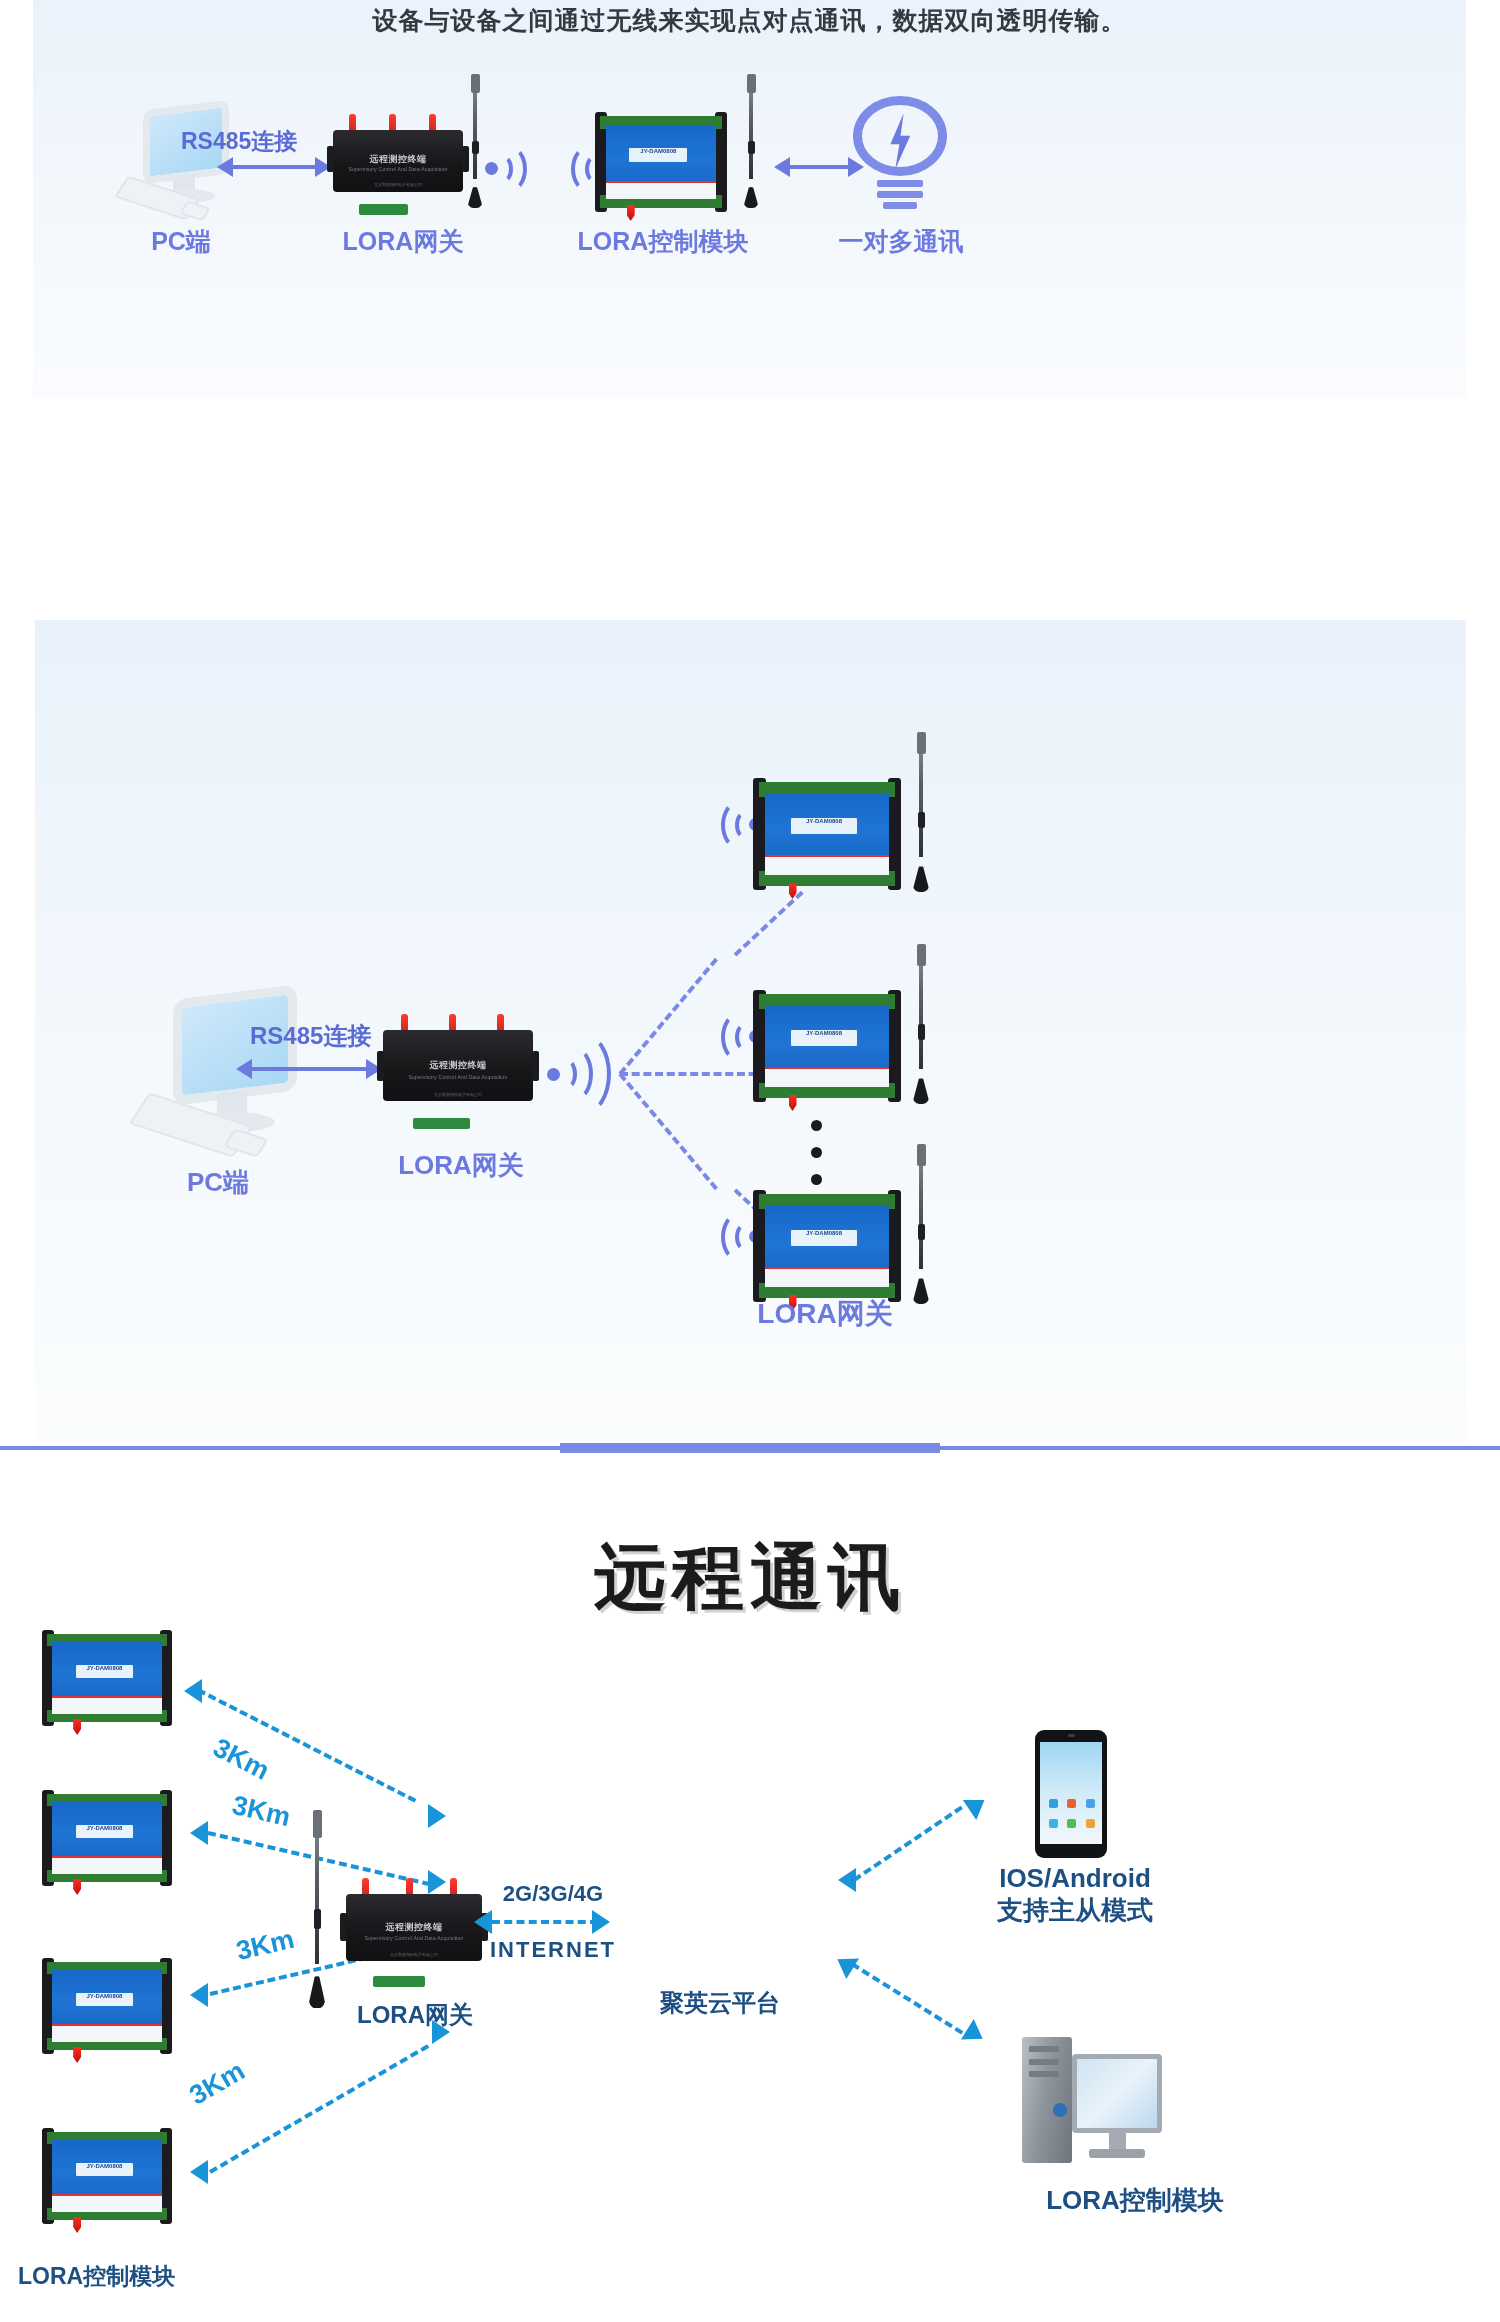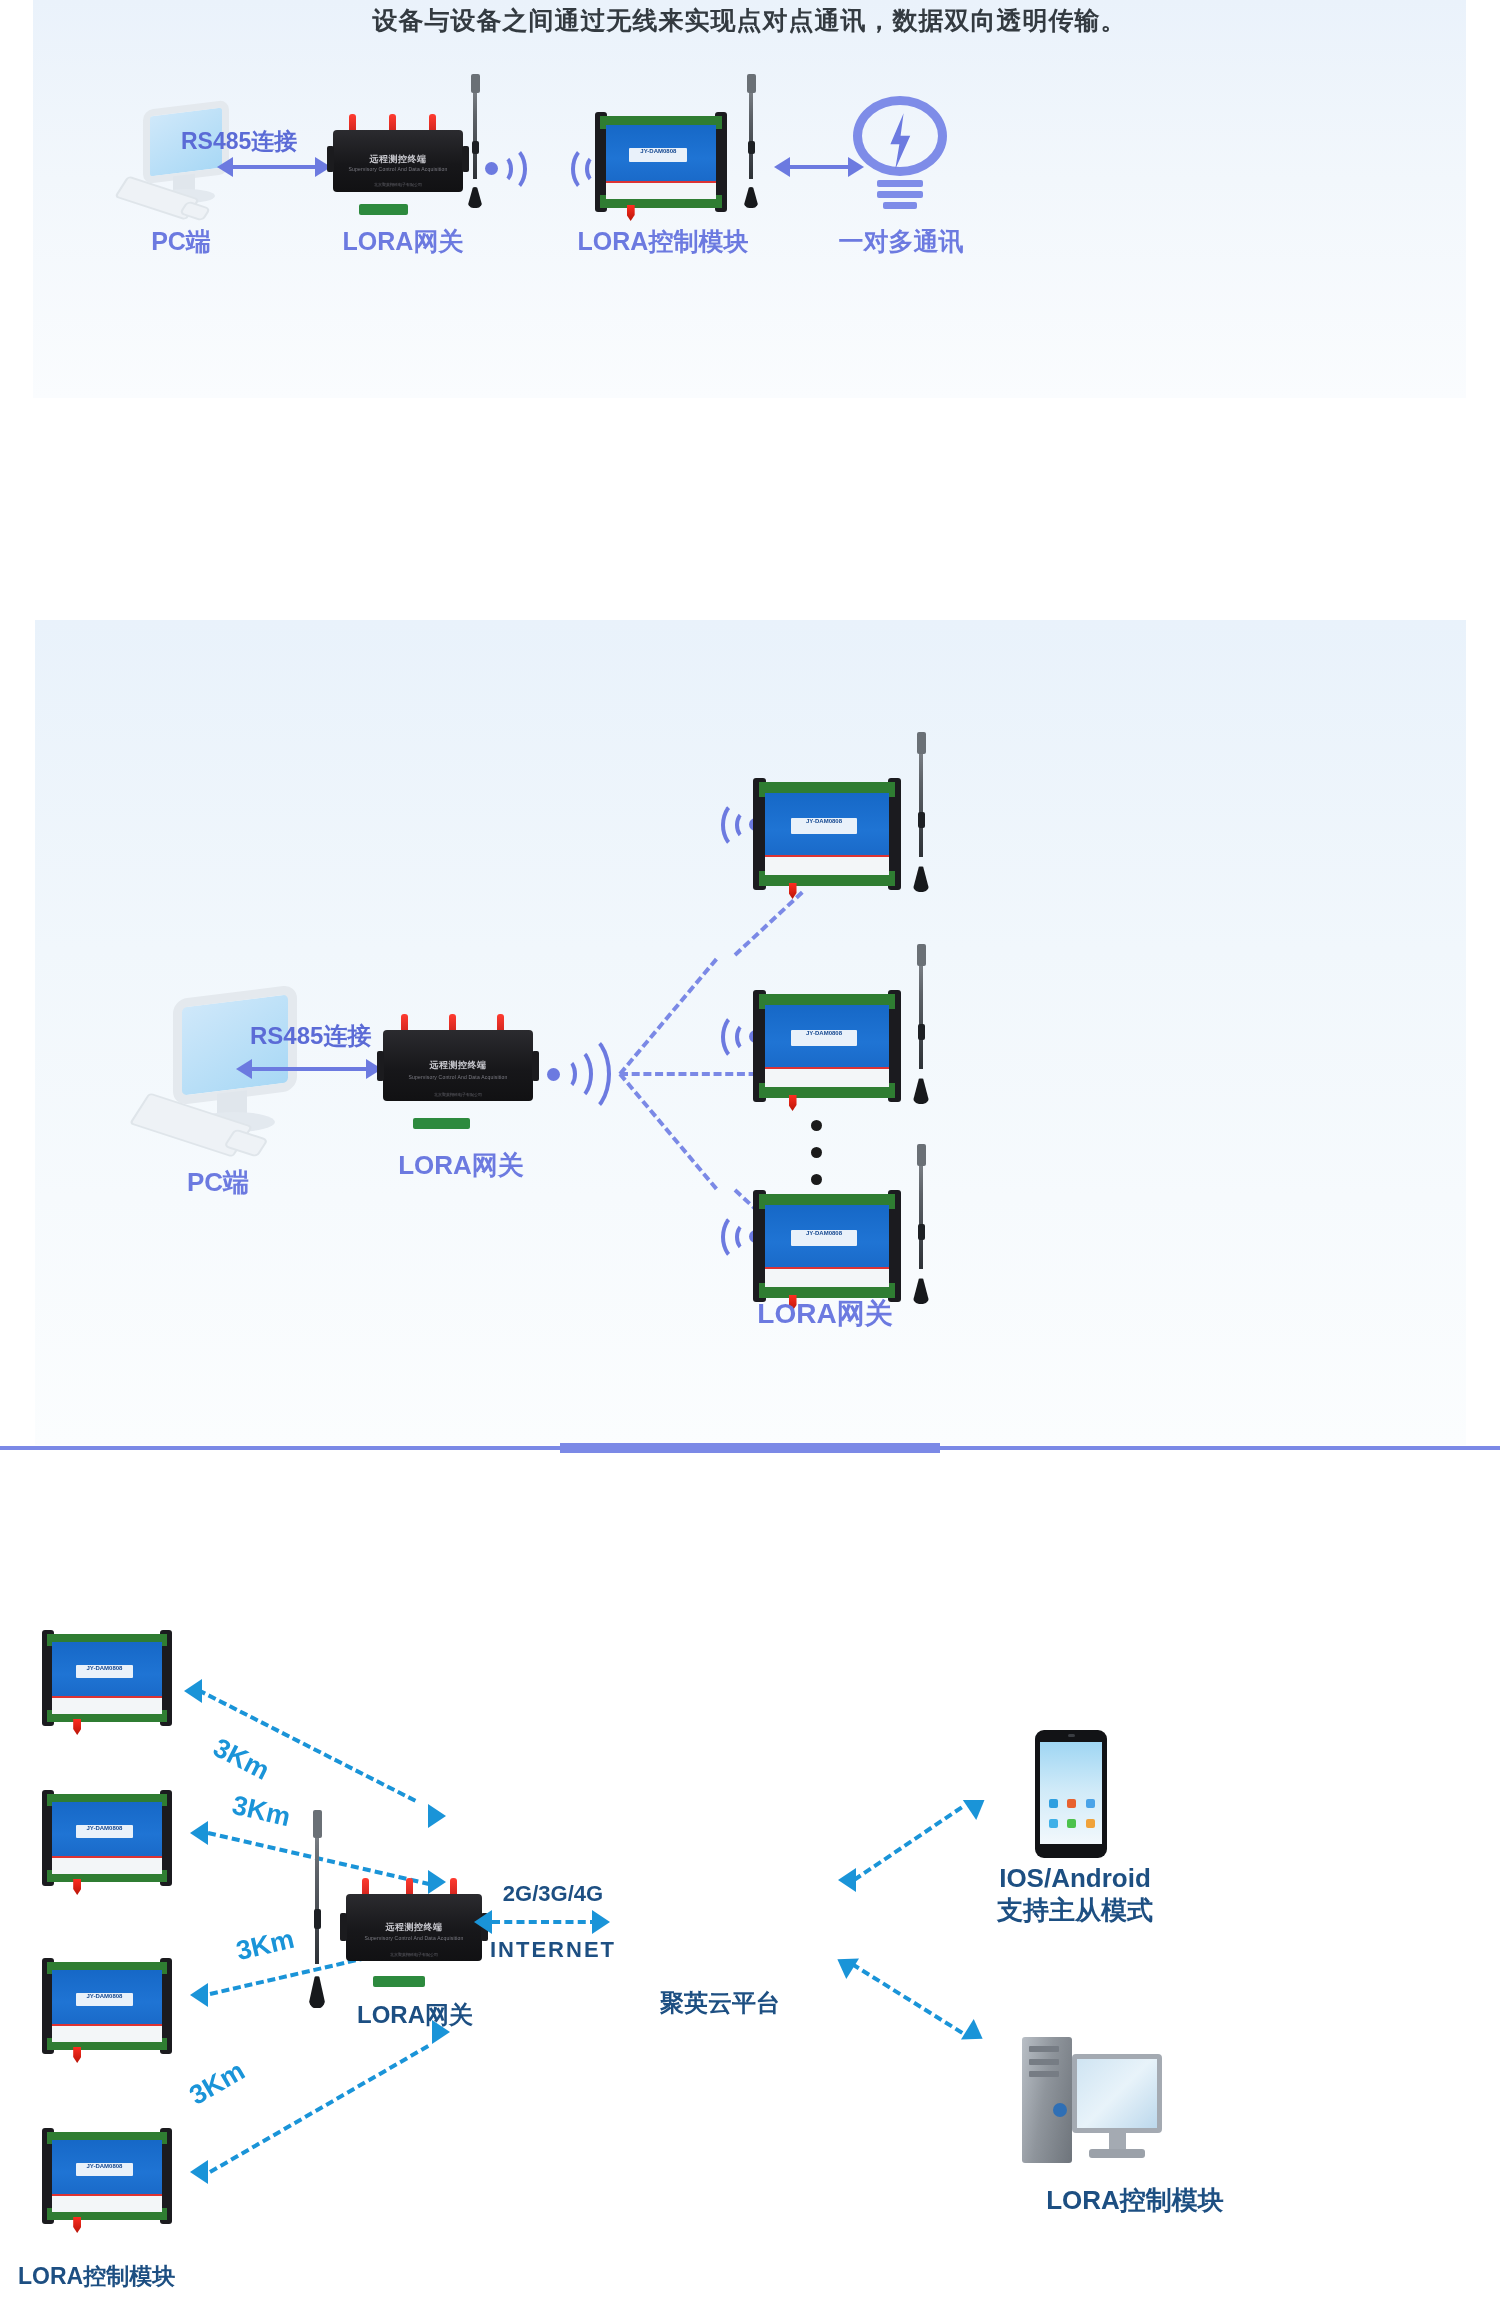--- a/index.html
+++ b/index.html
@@ -547,20 +547,21 @@
     </div>
 
     <div class="node-label" style="left:660px; top:675px; width:260px; font-size:28px;">LORA网关</div>
   </div>
 
   <div class="abs" id="divider">
     <div class="ln"></div>
       <div class="blk"></div>
   </div>
 
+  <div class="abs" id="remote-title">远程通讯</div>
 
   <div class="mod" style="left:42px; top:1630px; width:130px; height:96px;">
     <div class="side-l"></div>
       <div class="side-r"></div>
     <div class="rail-t"></div>
       <div class="rail-b"></div>
     <div class="blue"></div>
       <div class="white"></div>
     <div class="sticker">JY-DAM0808</div>
     <div class="led"></div>

